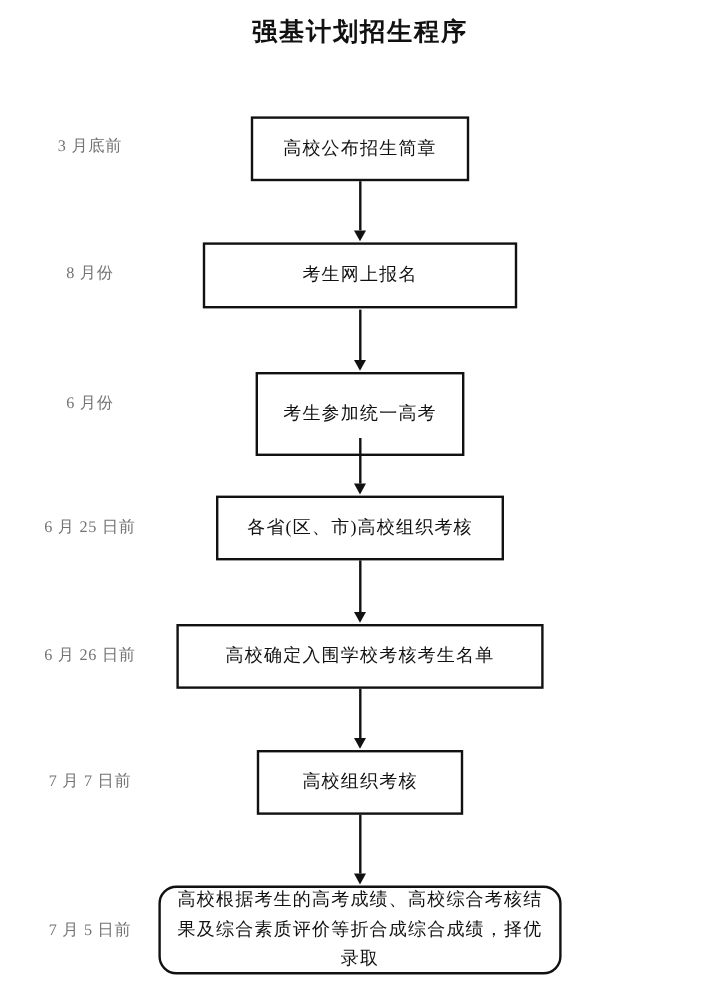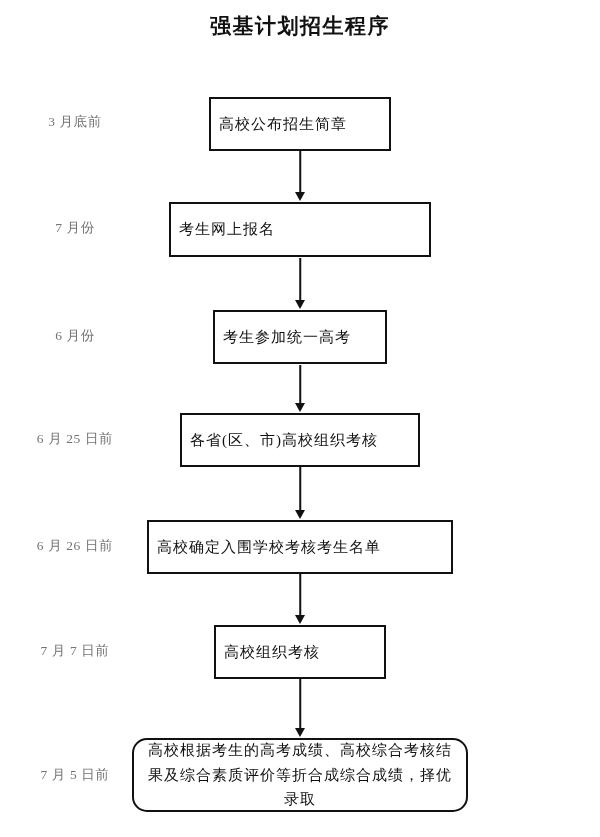--- a/index.html
+++ b/index.html
@@ -55,21 +55,21 @@
 
   .stage-box {
     position: absolute;
     left: 50%;
     transform: translateX(-50%);
     box-sizing: border-box;
     border: 2px solid #111111;
     background: #ffffff;
     display: flex;
     align-items: center;
-    justify-content: flex-start;
+    justify-content: center;
     text-align: center;
   }
 
   .stage-box .box-text {
     font-size: 15px;
     line-height: 1.65;
     letter-spacing: 1px;
     color: #111111;
     padding: 0 8px;
   }
@@ -114,34 +114,34 @@
       <span class="box-text">高校公布招生简章</span>
     </div>
   </div>
 
   <div class="connector" style="top:151px;height:50px;">
     <div class="shaft" style="height:41px;"></div>
     <div class="head"></div>
   </div>
 
   <div class="stage">
-    <div class="stage-label" style="top:219px;">7 月份</div>
+    <div class="stage-label" style="top:219px;">8 月份</div>
     <div class="stage-box" style="top:202px;height:55px;width:262px;">
       <span class="box-text">考生网上报名</span>
     </div>
   </div>
 
   <div class="connector" style="top:258px;height:51px;">
     <div class="shaft" style="height:42px;"></div>
     <div class="head"></div>
   </div>
 
   <div class="stage">
     <div class="stage-label" style="top:327px;">6 月份</div>
-    <div class="stage-box" style="top:310px;height:54px;width:174px;">
+    <div class="stage-box" style="top:310px;height:70px;width:174px;">
       <span class="box-text">考生参加统一高考</span>
     </div>
   </div>
 
   <div class="connector" style="top:365px;height:47px;">
     <div class="shaft" style="height:38px;"></div>
     <div class="head"></div>
   </div>
 
   <div class="stage">

